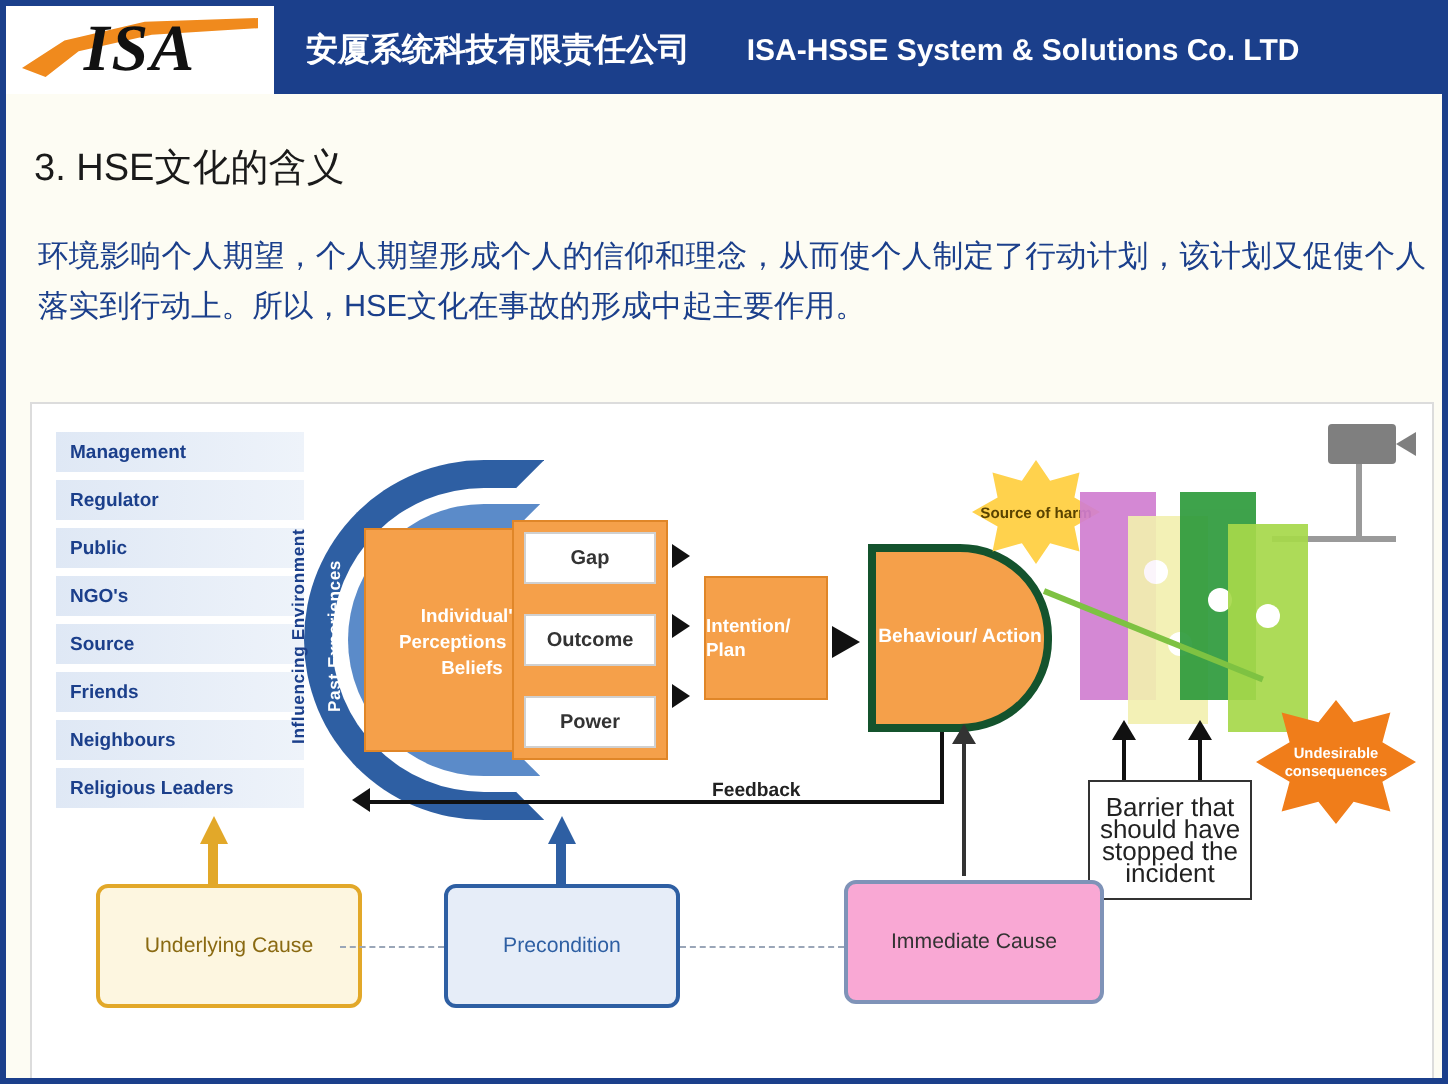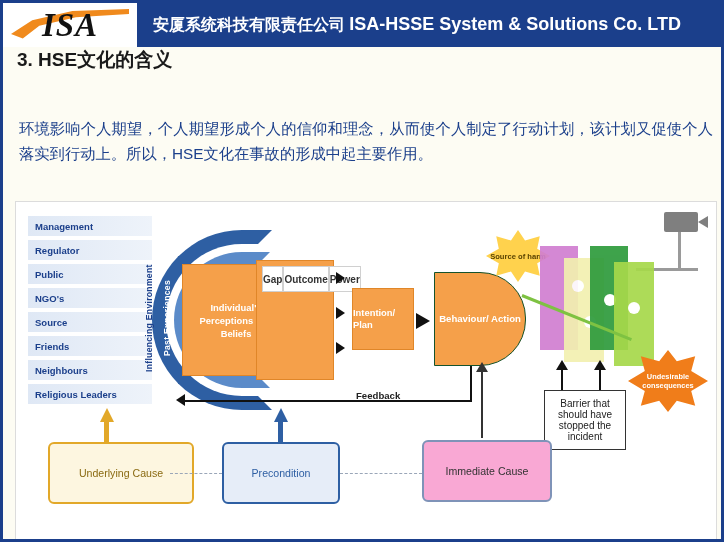--- a/index.html
+++ b/index.html
@@ -64,29 +64,29 @@
   }
   .header-title {
     flex: 1;
     color: #ffffff;
     font-size: 15.5px;
     font-weight: bold;
     padding-left: 16px;
     white-space: nowrap;
   }
   .header-title .cn { font-size: 16px; }
-  .header-title .en { font-size: 18px; }
+  .header-title .en { font-size: 15px; margin-left: 24px; }
 
   
   .section-title {
     position: absolute;
     left: 14px;
-    top: 44px;
+    top: 68px;
     font-size: 19px;
-    font-weight: bold;
+    font-weight: normal;
     color: #1a1a1a;
   }
   .sub-title {
     position: absolute;
     left: 24px;
     top: 88px;
     font-size: 15.5px;
     font-weight: bold;
     color: #1b3f8b;
   }
@@ -194,20 +194,21 @@
     position: absolute;
     left: 240px;
     top: 58px;
     width: 78px;
     height: 120px;
     border: 1px solid #e08628;
     background: #f5a04a;
     box-sizing: border-box;
     padding: 5px 5px;
     display: flex;
+    flex-direction: column;
     justify-content: space-between;
   }
   .gop-item {
     height: 24px;
     background: #ffffff;
     border: 1px solid #d0d0d0;
     font-size: 10px;
     font-weight: bold;
     color: #333333;
     display: flex;
@@ -232,21 +233,21 @@
     line-height: 12px;
     box-sizing: border-box;
   }
   .behaviour {
     position: absolute;
     left: 418px;
     top: 70px;
     width: 92px;
     height: 94px;
     background: #f5a04a;
-    border: 1px solid #14532d;
+    border: 4px solid #14532d;
     border-radius: 0 46px 46px 0;
     color: #ffffff;
     font-size: 9.6px;
     font-weight: bold;
     display: flex;
     align-items: center;
     justify-content: center;
     text-align: center;
     line-height: 12px;
     box-sizing: border-box;
@@ -327,21 +328,21 @@
 
   
   .barrier-box {
     position: absolute;
     left: 528px;
     top: 188px;
     width: 82px;
     height: 60px;
     border: 1px solid #333333;
     background: #ffffff;
-    font-size: 10px;
+    font-size: 13px;
     color: #222222;
     text-align: center;
     line-height: 11px;
     display: flex;
     align-items: center;
     justify-content: center;
     padding: 2px;
     box-sizing: border-box;
   }
 
@@ -359,21 +360,21 @@
     position: absolute;
     height: 62px;
     border-radius: 6px;
     display: flex;
     align-items: center;
     justify-content: center;
     font-size: 10.6px;
     box-sizing: border-box;
   }
   .bbox.underlying {
-    left: 32px; top: 240px; width: 146px;
+    left: 32px; top: 240px; width: 133px;
     background: #fdf6e0; border: 2px solid #e2a829; color: #8a6a12;
   }
   .bbox.precondition {
     left: 206px; top: 240px; width: 118px;
     background: #e6edf8; border: 2px solid #2e5fa3; color: #2e5fa3;
   }
   .bbox.immediate {
     left: 406px; top: 238px; width: 130px;
     background: #f9a8d4; border: 2px solid #7f93b8; color: #333333;
   }

